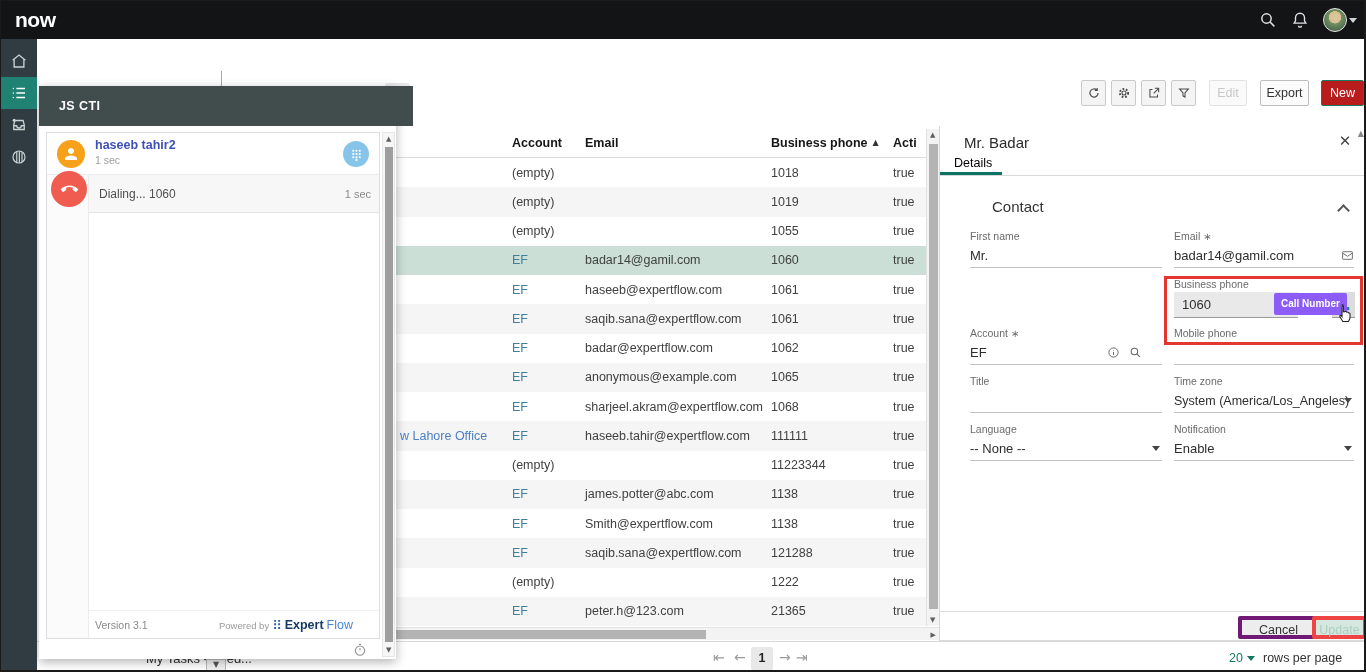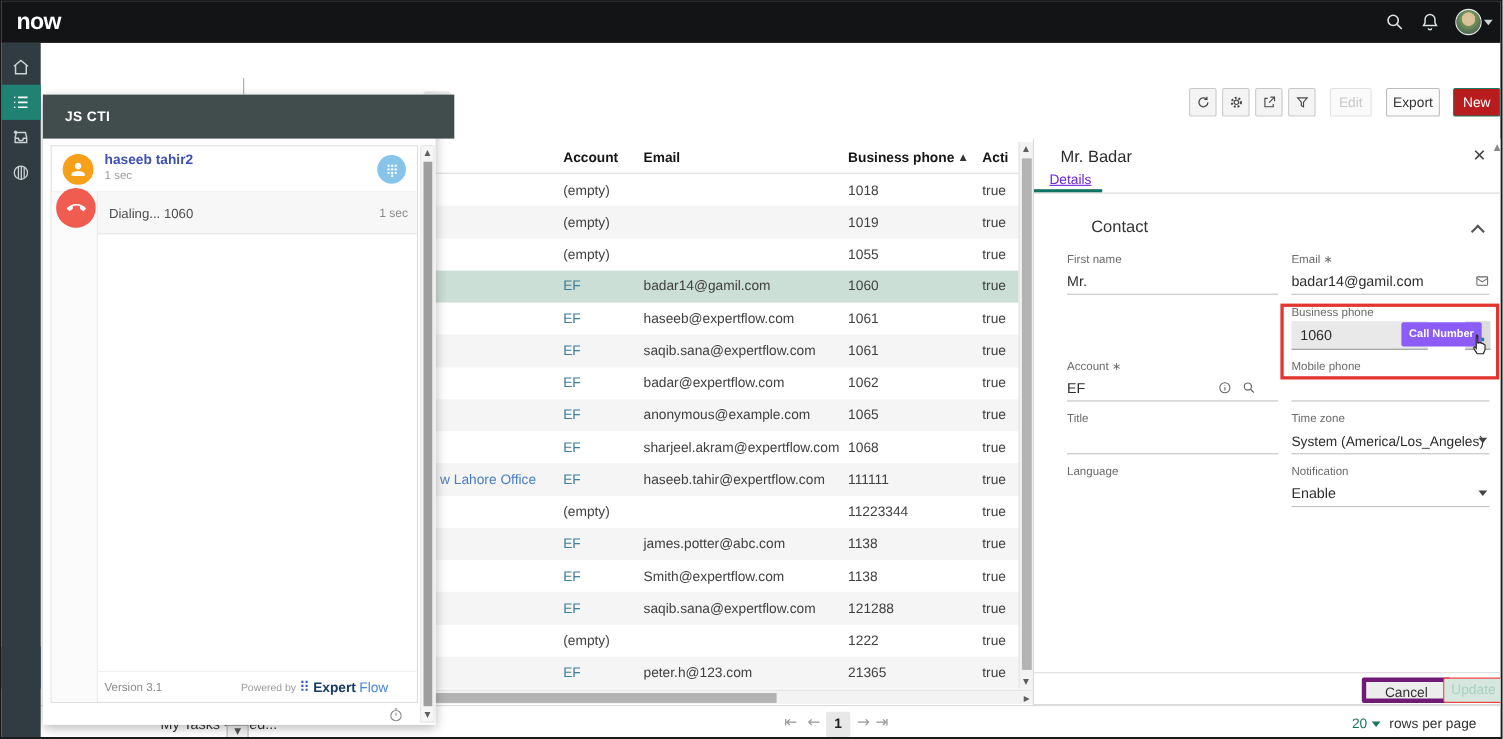--- a/index.html
+++ b/index.html
@@ -70,42 +70,42 @@
   .pager-ic { position:absolute; top:7px; font-family:"DejaVu Sans", sans-serif; font-size:14px; color:#9b9b9b; cursor:pointer; }
   .pagebox { position:absolute; left:714px; top:5px; width:22px; height:23px; background:#e8e8e8; border-radius:2px; text-align:center; line-height:23px; font-weight:bold; color:#222; cursor:pointer; }
   .psize { position:absolute; left:1192px; top:9px; color:#177860; cursor:pointer; }
   .psize .tri { display:inline-block; width:0; height:0; border-left:4px solid transparent; border-right:4px solid transparent; border-top:5px solid #177860; margin-left:4px; vertical-align:1px; }
   .plabel { position:absolute; left:1226px; top:9px; color:#333; }
 
   
   .panel { position:absolute; left:938px; top:125px; width:428px; height:515px; background:#fff; border-left:1px solid #d8d8d8; border-bottom:1px solid #d9d9d9; z-index:3; }
   .p-title { position:absolute; left:24px; top:8px; font-size:15px; color:#2b2b2b; }
   .p-close { position:absolute; left:396px; top:6px; font-size:15px; color:#444; cursor:pointer; width:18px; text-align:center; }
-  .p-tab { position:absolute; left:14px; top:30px; font-size:12.5px; color:#6d28d9; cursor:pointer;text-decoration:underline; }
+  .p-tab { position:absolute; left:14px; top:30px; font-size:12.5px; color:#000000; cursor:pointer; }
   .p-tabline { position:absolute; left:0; top:46px; width:62px; height:3px; background:#0f7364; }
   .p-div { position:absolute; left:0; top:49px; width:428px; border-bottom:1px solid #d9d9d9; }
   .p-scrollup { position:absolute; right:3px; top:3px; font-family:"DejaVu Sans", sans-serif; font-size:8px; color:#888; cursor:pointer; }
   .p-section { position:absolute; left:52px; top:72px; font-size:15px; color:#333; }
   .p-chev { position:absolute; left:399px; top:80px; width:9px; height:9px; border-top:2px solid #555; border-left:2px solid #555; transform:rotate(45deg); cursor:pointer; }
   .field { position:absolute; height:38px; }
   .flabel { font-size:10.5px; color:#6b6b6b; height:14px; }
   .freq { color:#6b6b6b; margin-left:3px; font-size:10px; }
   .fvalue { position:relative; font-size:13px; color:#2e2e2e; height:24px; line-height:24px; border-bottom:1px solid #c2c2c2; white-space:nowrap; }
   .fico { position:absolute; bottom:5px; color:#666; }
   .fico svg { width:13px; height:13px; }
   .tri-dn { position:absolute; right:2px; bottom:9px; width:0; height:0; border-left:4.5px solid transparent; border-right:4.5px solid transparent; border-top:5.5px solid #444; }
   
   .bp-label { position:absolute; left:234px; top:152px; font-size:10.5px; color:#6b6b6b; }
   .bp-input { position:absolute; left:234px; top:166px; width:124px; height:26px; background:#e9e9e9; border-bottom:1px solid #9a9a9a; font-size:13px; color:#2e2e2e; line-height:26px; padding-left:8px; }
   .bp-btn { position:absolute; left:392px; top:166px; width:23px; height:26px; background:#dcdcdc; border-bottom:1px solid #9a9a9a; display:flex; align-items:center; justify-content:center; color:#1e7f95; cursor:pointer; }
   .bp-btn svg { width:14px; height:14px; }
   .tooltip { position:absolute; left:334px; top:167px; height:22px; background:#8b5cf6; color:#fff; font-size:10px; font-weight:bold; line-height:22px; padding:0 7px; border-radius:2px; white-space:nowrap; z-index:2; }
   .p-footer { position:absolute; left:0; top:485px; width:428px; height:30px; border-top:1px solid #dedede; }
   .btn-cancel { position:absolute; left:298px; top:4px; width:81px; height:23px; background:#ededed; border:4px solid #701a75; border-radius:2px; font-size:12.5px; color:#333; text-align:center; line-height:21px; cursor:pointer; }
-  .btn-update { position:absolute; left:372px; top:4px; width:55px; height:23px; background:#d6e7df; border:1px solid #ef4444; border-radius:2px; font-size:12.5px; color:#abcfc0; text-align:center; line-height:21px; }
+  .btn-update { position:absolute; left:372px; top:4px; width:55px; height:23px; background:#d6e7df; border:4px solid #ef4444; border-radius:2px; font-size:12.5px; color:#abcfc0; text-align:center; line-height:21px; }
 
   .redbox { position:absolute; left:1163px; top:275px; width:199px; height:69px; border:3px solid #e33630; z-index:4; pointer-events:none; }
   .handcur { position:absolute; left:1334px; top:302px; z-index:5; pointer-events:none; }
 
   
   .cti { position:absolute; left:38px; top:85px; width:357px; height:573px; background:#fff; z-index:6; box-shadow:0 3px 10px rgba(0,0,0,.3); }
   .cti-hdr { position:absolute; left:0; top:0; width:374px; height:40px; background:#414c4c; color:#fff; font-size:12.5px; font-weight:bold; letter-spacing:.4px; line-height:40px; padding-left:20px; }
   .cti-card { position:absolute; left:7px; top:46px; width:334px; height:507px; border:1px solid #dedede; background:#fff; }
   .agent-row { position:absolute; left:0; top:0; width:100%; height:42px; border-bottom:1px solid #ececec; }
   .agent-av { position:absolute; left:10px; top:7px; width:28px; height:28px; border-radius:50%; background:#f7a11a; color:#fff; display:flex; align-items:center; justify-content:center; }
@@ -464,20 +464,21 @@
       <div class="flabel"><span>Title</span></div>
       <div class="fvalue"></div>
     </div>
     <div class="field" style="left:234px; top:249px; width:180px;">
       <div class="flabel"><span>Time zone</span></div>
       <div class="fvalue" style="font-size:12.5px"><span>System (America/Los_Angeles)</span><span class="tri-dn"></span></div>
     </div>
 
     <div class="field" style="left:30px; top:297px; width:192px;">
       <div class="flabel"><span>Language</span></div>
+      <div class="fvalue"><span>-- None --</span><span class="tri-dn"></span></div>
     </div>
     <div class="field" style="left:234px; top:297px; width:180px;">
       <div class="flabel"><span>Notification</span></div>
       <div class="fvalue"><span>Enable</span><span class="tri-dn"></span></div>
     </div>
 
     <div class="p-footer">
       <div class="btn-cancel">Cancel</div>
       <div class="btn-update">Update</div>
     </div>

